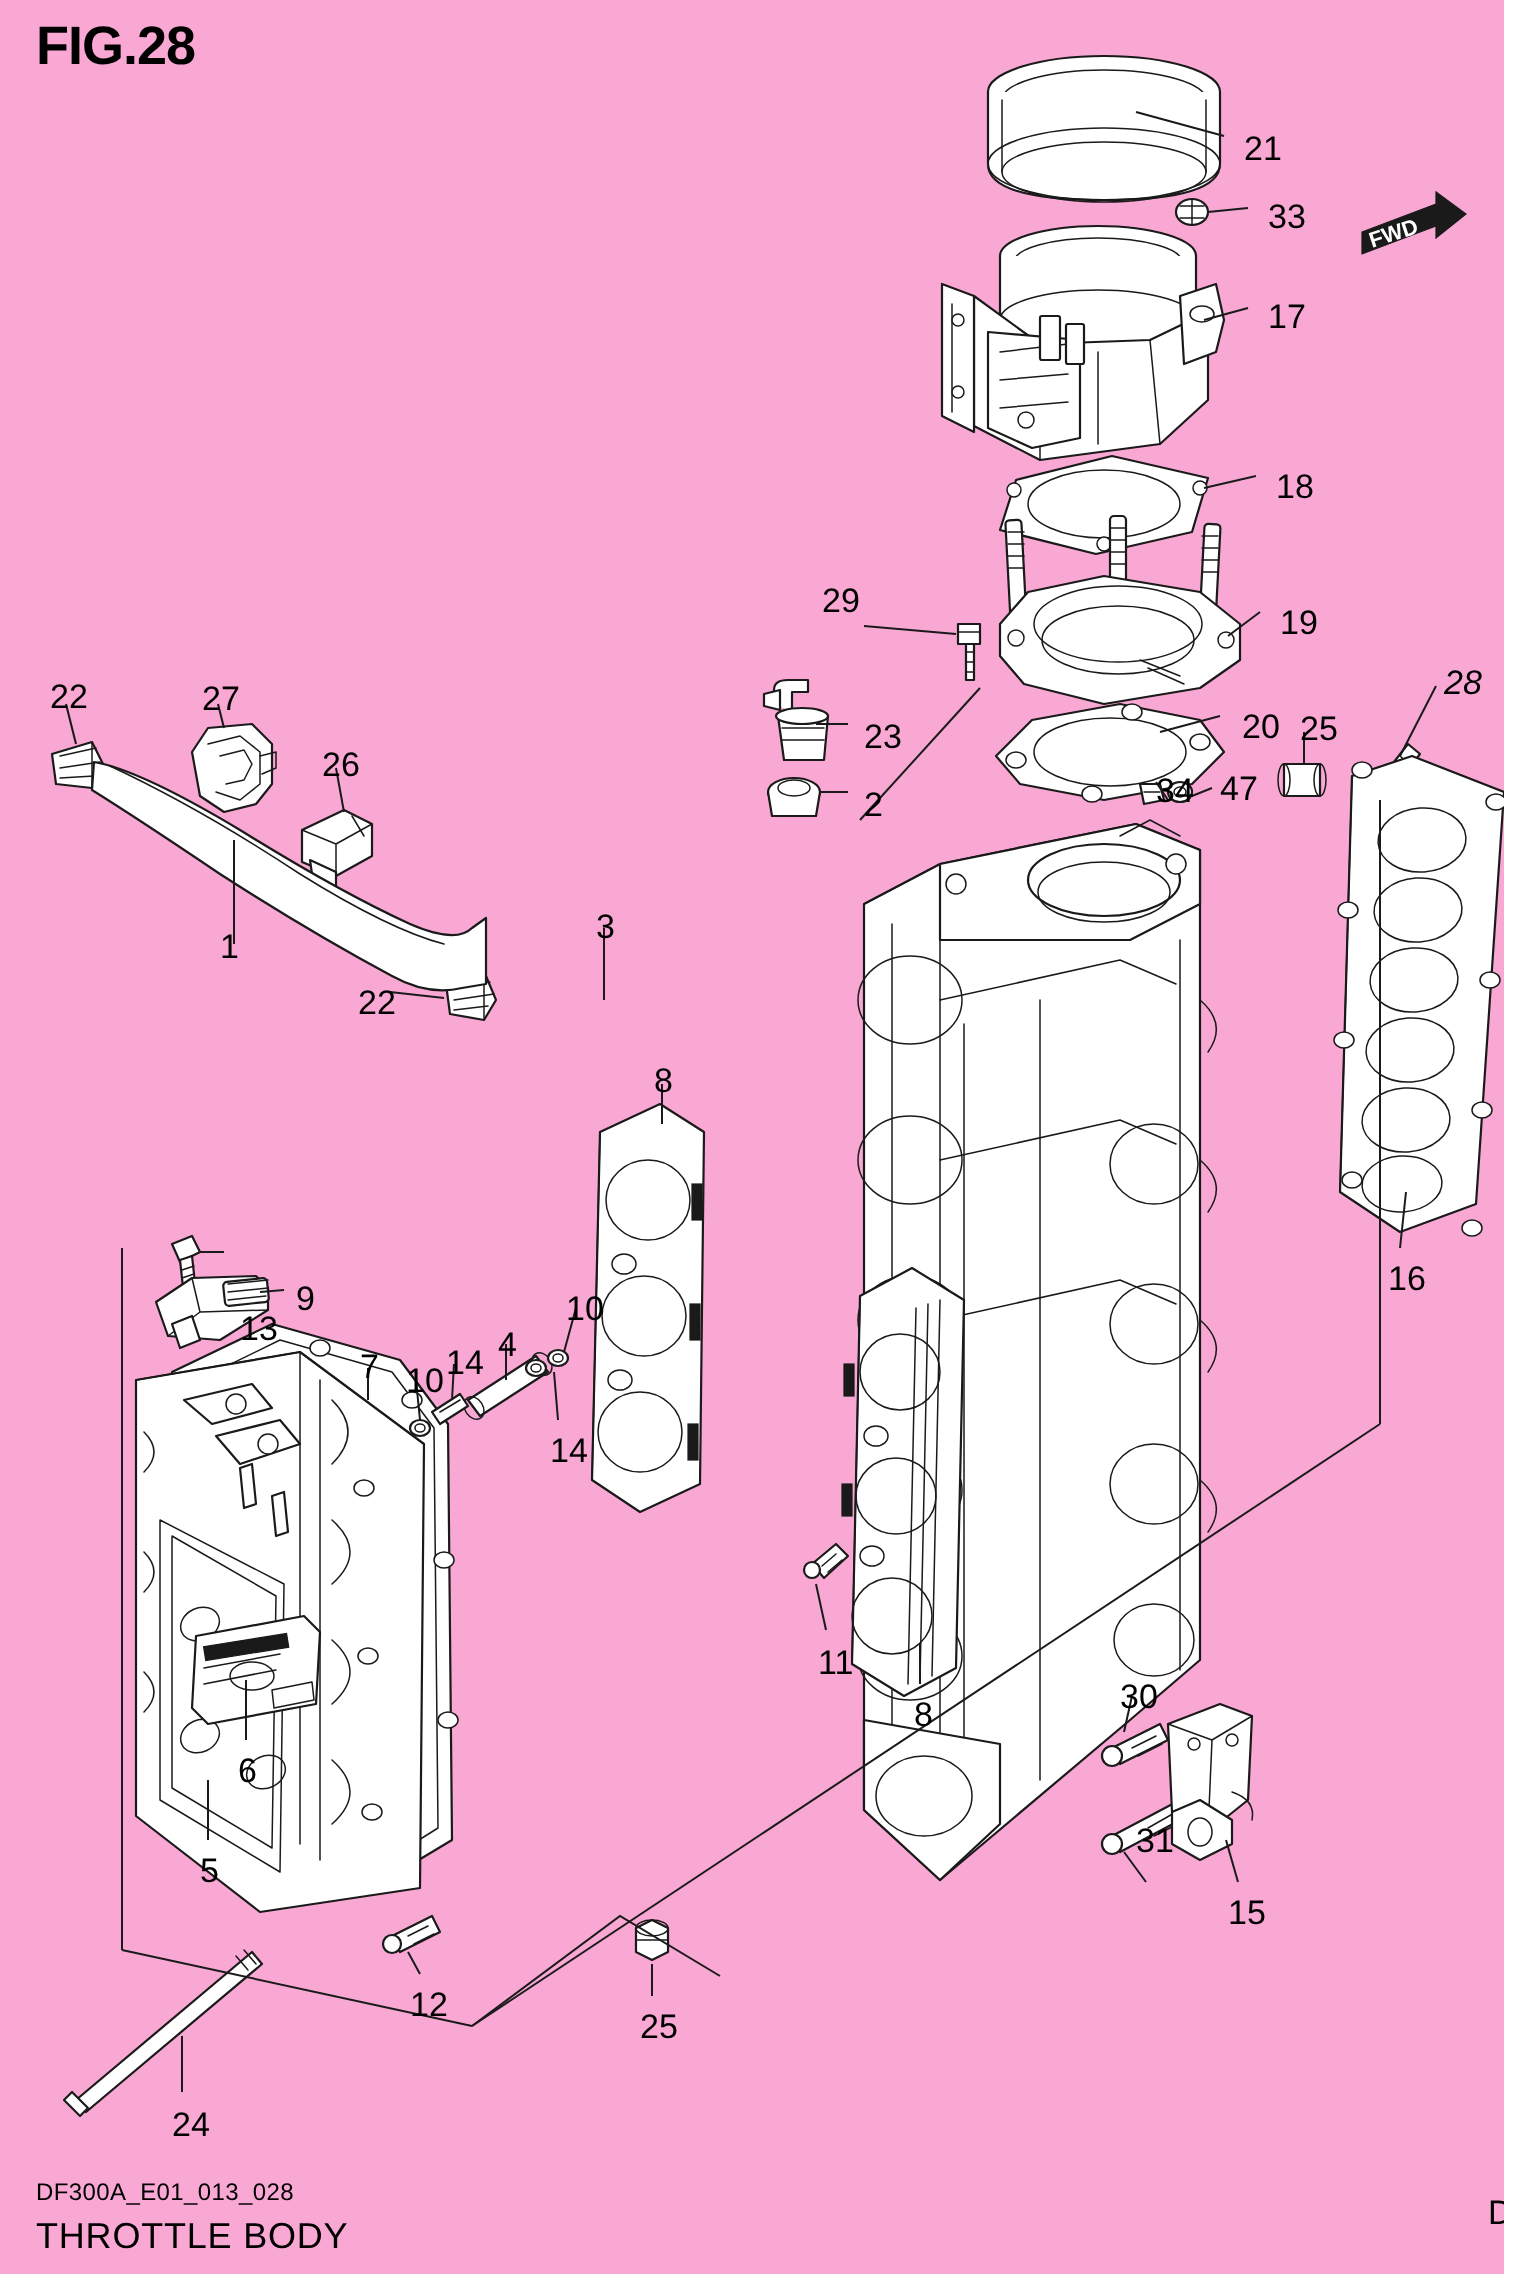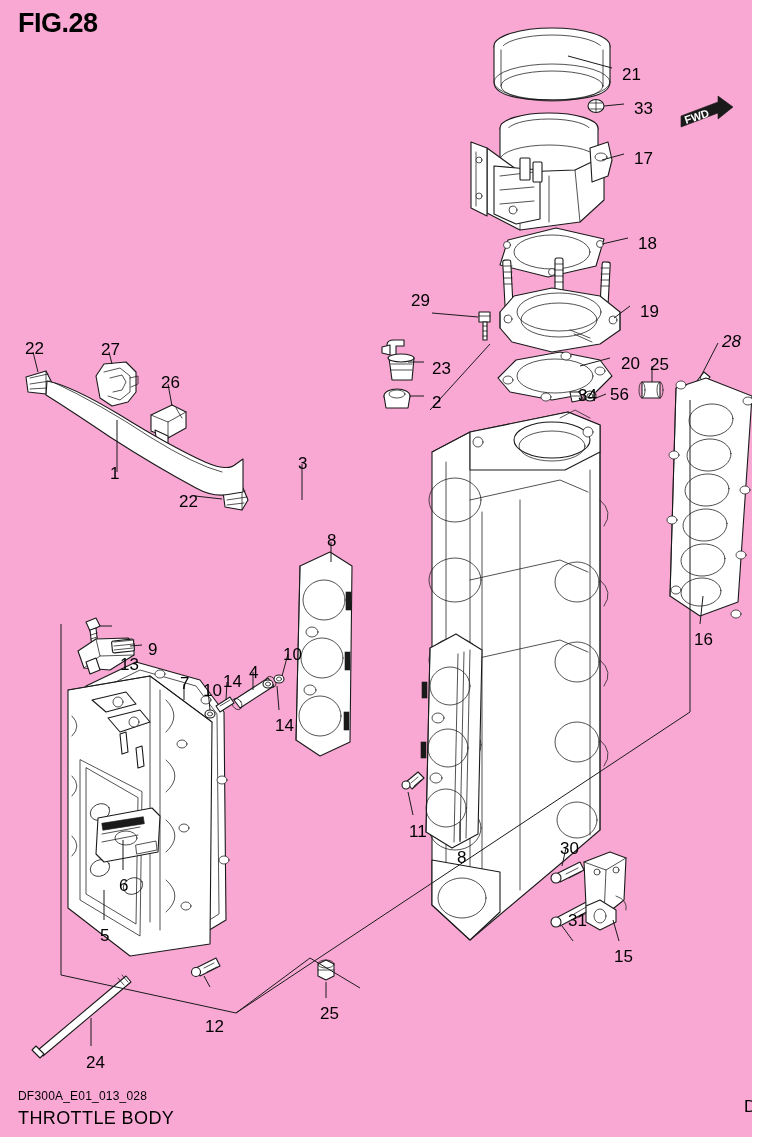--- a/index.html
+++ b/index.html
@@ -517,21 +517,21 @@
     <span class="callout" style="left:622px; top:66px;">21</span>
     <span class="callout" style="left:634px; top:100px;">33</span>
     <span class="callout" style="left:634px; top:150px;">17</span>
     <span class="callout" style="left:638px; top:235px;">18</span>
     <span class="callout" style="left:640px; top:303px;">19</span>
     <span class="callout" style="left:411px; top:292px;">29</span>
     <span class="callout" style="left:621px; top:355px;">20</span>
     <span class="callout" style="left:650px; top:356px;">25</span>
     <span class="callout" style="left:722px; top:333px;font-style:italic;">28</span>
     <span class="callout" style="left:578px; top:387px;">34</span>
-    <span class="callout" style="left:610px; top:386px;">56</span>
+    <span class="callout" style="left:610px; top:386px;">47</span>
     <span class="callout" style="left:25px;  top:340px;">22</span>
     <span class="callout" style="left:101px; top:341px;">27</span>
     <span class="callout" style="left:161px; top:374px;">26</span>
     <span class="callout" style="left:432px; top:360px;">23</span>
     <span class="callout" style="left:432px; top:394px;">2</span>
     <span class="callout" style="left:110px; top:465px;">1</span>
     <span class="callout" style="left:179px; top:493px;">22</span>
     <span class="callout" style="left:298px; top:455px;">3</span>
     <span class="callout" style="left:694px; top:631px;">16</span>
     <span class="callout" style="left:327px; top:532px;">8</span>
@@ -543,21 +543,21 @@
     <span class="callout" style="left:249px; top:664px;">4</span>
     <span class="callout" style="left:283px; top:646px;">10</span>
     <span class="callout" style="left:275px; top:717px;">14</span>
     <span class="callout" style="left:409px; top:823px;">11</span>
     <span class="callout" style="left:457px; top:849px;">8</span>
     <span class="callout" style="left:119px; top:877px;">6</span>
     <span class="callout" style="left:100px; top:927px;">5</span>
     <span class="callout" style="left:560px; top:840px;">30</span>
     <span class="callout" style="left:568px; top:912px;">31</span>
     <span class="callout" style="left:614px; top:948px;">15</span>
-    <span class="callout" style="left:205px; top:994px;margin-top:24px;">12</span>
+    <span class="callout" style="left:205px; top:994px;">12</span>
     <span class="callout" style="left:320px; top:1005px;">25</span>
     <span class="callout" style="left:86px;  top:1054px;">24</span>
   </div>
 
   <div id="footer-code">DF300A_E01_013_028</div>
   <div id="footer-name">THROTTLE BODY</div>
   <div id="footer-page">D</div>
 
 </div>
 

